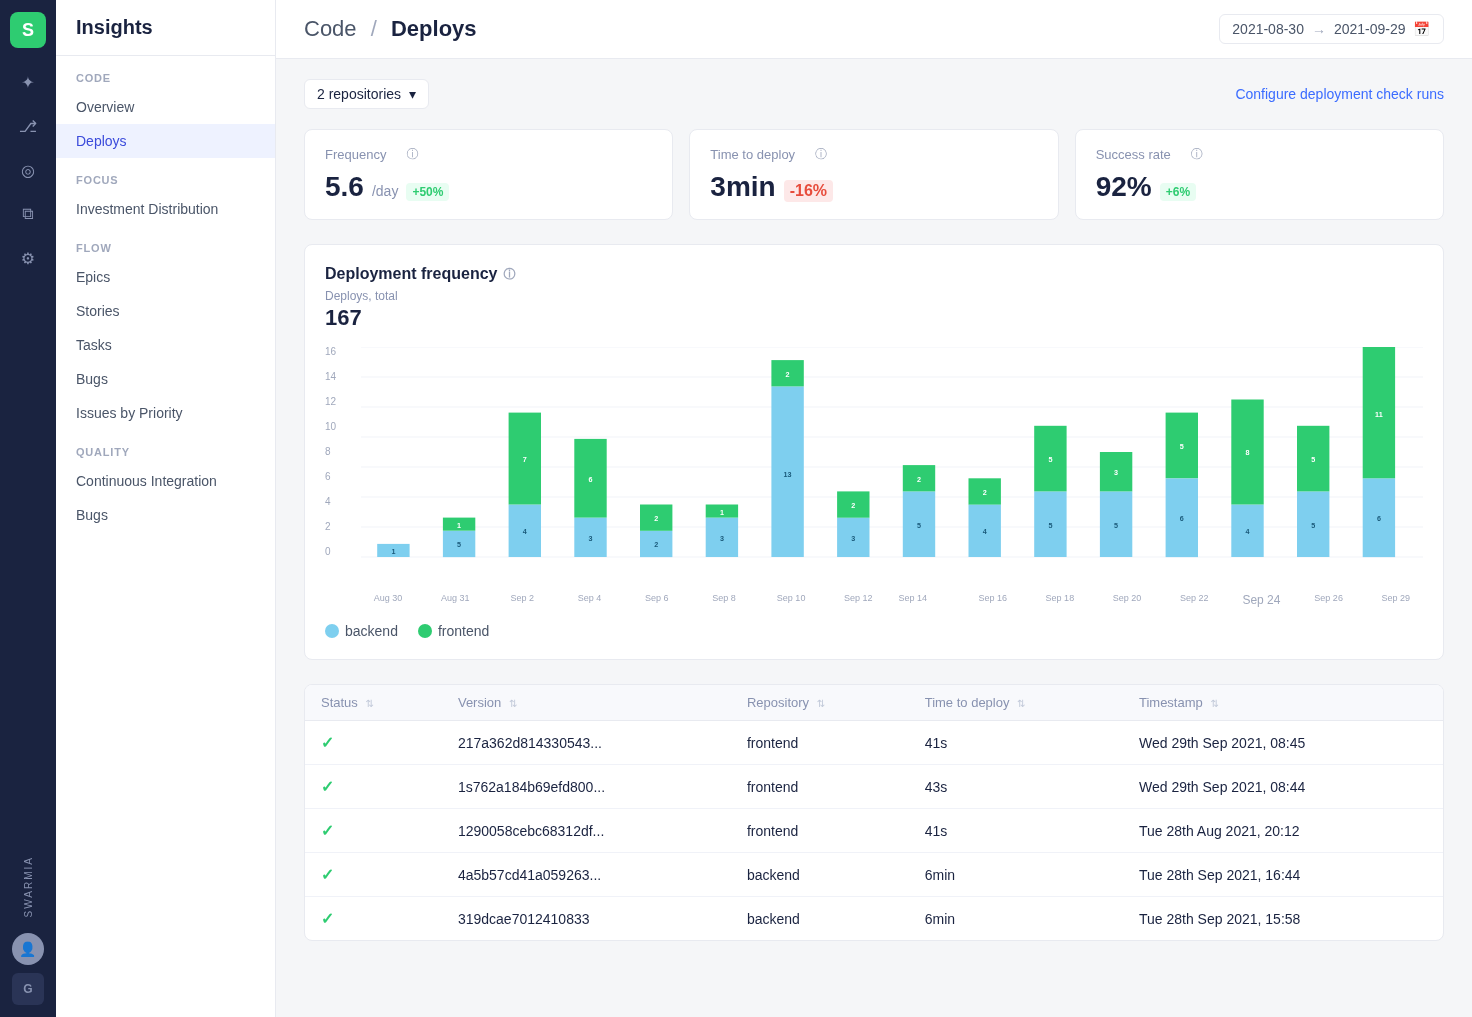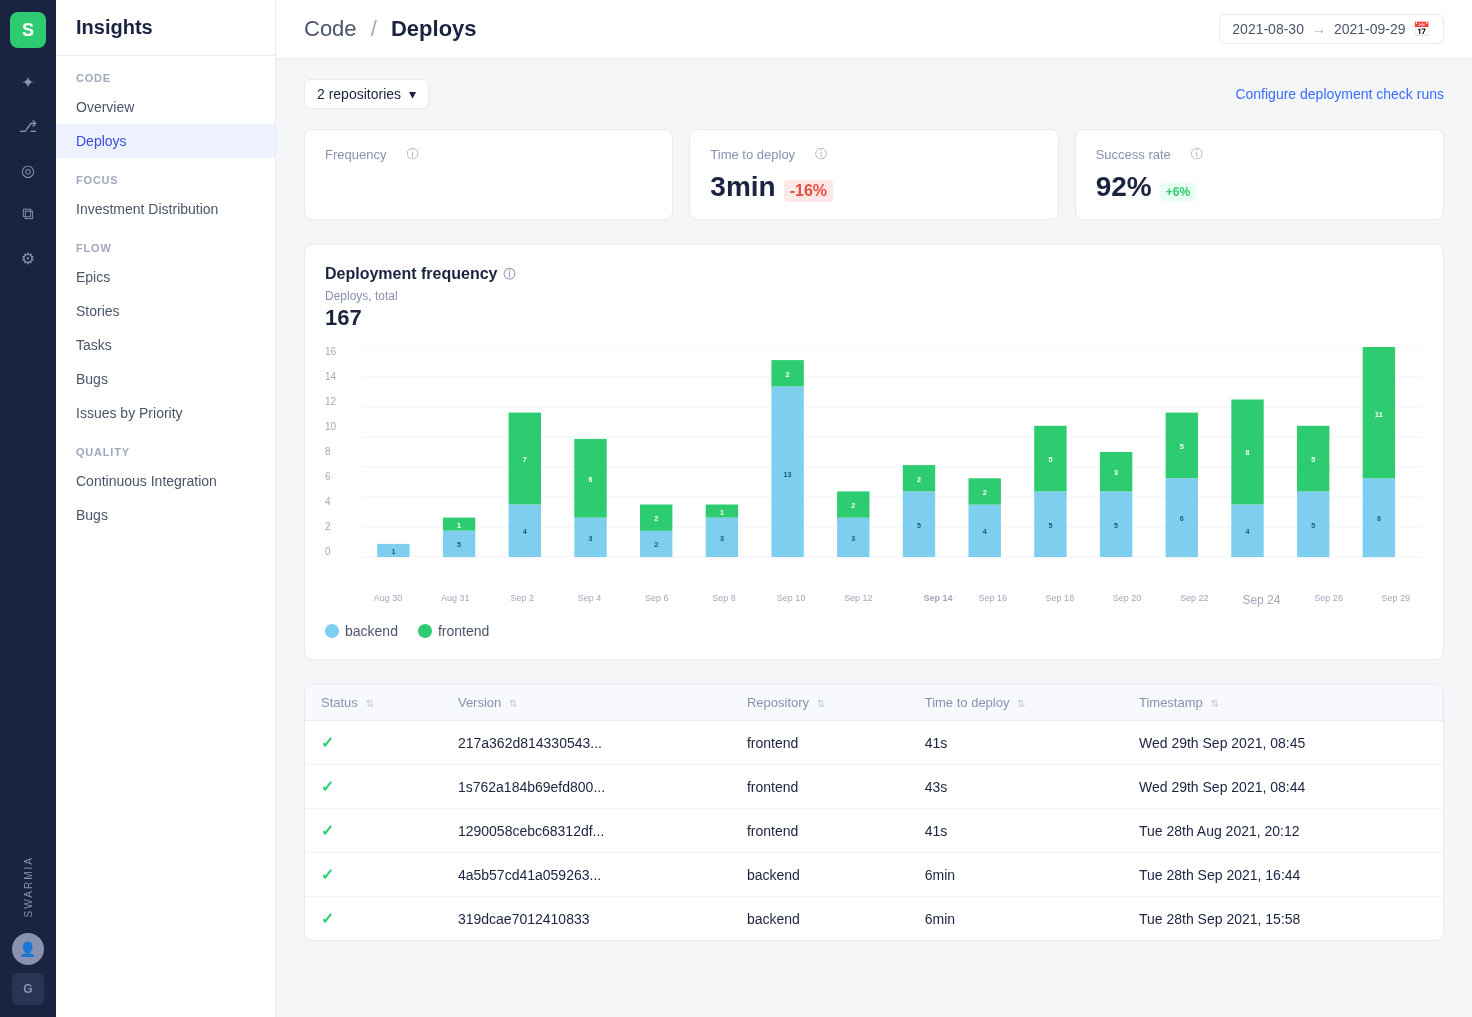--- a/index.html
+++ b/index.html
@@ -354,20 +354,25 @@
       </div>
       <a class="configure-link">Configure deployment check runs</a>
     </div>
 
     <div class="metric-cards">
       <div class="metric-card">
         <div class="metric-label">
           <span>Frequency</span>
           <span class="info-icon">ⓘ</span>
         </div>
+        <div class="metric-value">
+          <span>5.6</span>
+          <span class="metric-unit">/day</span>
+          <span class="badge-up">+50%</span>
+        </div>
       </div>
       <div class="metric-card">
         <div class="metric-label">
           <span>Time to deploy</span>
           <span class="info-icon">ⓘ</span>
         </div>
         <div class="metric-value">
           <span>3min</span>
           <span class="badge-down">-16%</span>
         </div>
@@ -497,21 +502,21 @@
 
         <div style="position:absolute;bottom:0;left:0;right:0;display:flex;justify-content:space-between;padding:0 0 0 0;">
           <span style="font-size:9px;color:#a0a8bc;text-align:center;width:54px;">Aug 30</span>
           <span style="font-size:9px;color:#a0a8bc;text-align:center;width:54px;">Aug 31</span>
           <span style="font-size:9px;color:#a0a8bc;text-align:center;width:54px;">Sep 2</span>
           <span style="font-size:9px;color:#a0a8bc;text-align:center;width:54px;">Sep 4</span>
           <span style="font-size:9px;color:#a0a8bc;text-align:center;width:54px;">Sep 6</span>
           <span style="font-size:9px;color:#a0a8bc;text-align:center;width:54px;">Sep 8</span>
           <span style="font-size:9px;color:#a0a8bc;text-align:center;width:54px;">Sep 10</span>
           <span style="font-size:9px;color:#a0a8bc;text-align:center;width:54px;">Sep 12</span>
-          <span style="font-size:9px;color:#a0a8bc;text-align:right;width:54px;font-weight:bold;">Sep 14</span>
+          <span style="font-size:9px;color:#a0a8bc;text-align:left;width:54px;">Sep 14</span>
           <span style="font-size:9px;color:#a0a8bc;text-align:center;width:54px;">Sep 16</span>
           <span style="font-size:9px;color:#a0a8bc;text-align:center;width:54px;">Sep 18</span>
           <span style="font-size:9px;color:#a0a8bc;text-align:center;width:54px;">Sep 20</span>
           <span style="font-size:9px;color:#a0a8bc;text-align:center;width:54px;">Sep 22</span>
           <span style="font-size:12px;color:#a0a8bc;text-align:center;width:54px;">Sep 24</span>
           <span style="font-size:9px;color:#a0a8bc;text-align:center;width:54px;">Sep 26</span>
           <span style="font-size:9px;color:#a0a8bc;text-align:center;width:54px;">Sep 29</span>
         </div>
       </div>
 

